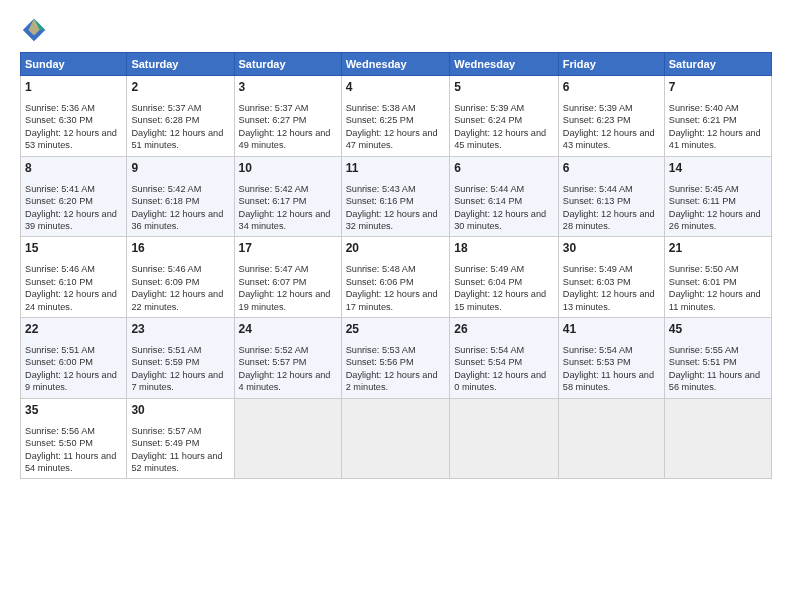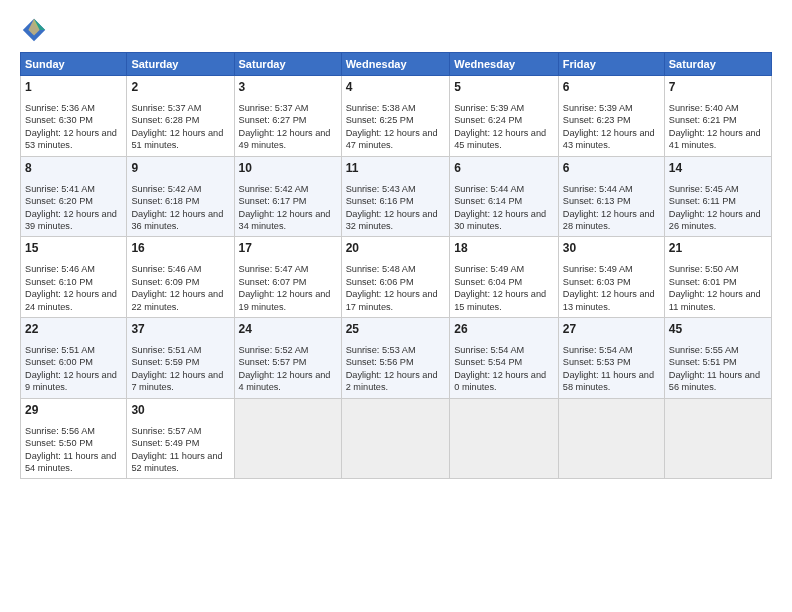--- a/index.html
+++ b/index.html
@@ -307,21 +307,21 @@
         <tr>
           <td>
         <span class="day-num">22</span>
         <div class="day-info">
           Sunrise: 5:51 AM<br>
           Sunset: 6:00 PM<br>
           Daylight: 12 hours and 9 minutes.
         </div>
       </td>
           <td>
-        <span class="day-num">37</span>
+        <span class="day-num">23</span>
         <div class="day-info">
           Sunrise: 5:51 AM<br>
           Sunset: 5:59 PM<br>
           Daylight: 12 hours and 7 minutes.
         </div>
       </td>
           <td>
         <span class="day-num">24</span>
         <div class="day-info">
           Sunrise: 5:52 AM<br>
@@ -339,39 +339,39 @@
       </td>
           <td>
         <span class="day-num">26</span>
         <div class="day-info">
           Sunrise: 5:54 AM<br>
           Sunset: 5:54 PM<br>
           Daylight: 12 hours and 0 minutes.
         </div>
       </td>
           <td>
-        <span class="day-num">27</span>
+        <span class="day-num">41</span>
         <div class="day-info">
           Sunrise: 5:54 AM<br>
           Sunset: 5:53 PM<br>
           Daylight: 11 hours and 58 minutes.
         </div>
       </td>
           <td>
         <span class="day-num">45</span>
         <div class="day-info">
           Sunrise: 5:55 AM<br>
           Sunset: 5:51 PM<br>
           Daylight: 11 hours and 56 minutes.
         </div>
       </td>
         </tr>
         <tr>
           <td>
-        <span class="day-num">29</span>
+        <span class="day-num">35</span>
         <div class="day-info">
           Sunrise: 5:56 AM<br>
           Sunset: 5:50 PM<br>
           Daylight: 11 hours and 54 minutes.
         </div>
       </td>
           <td>
         <span class="day-num">30</span>
         <div class="day-info">
           Sunrise: 5:57 AM<br>

